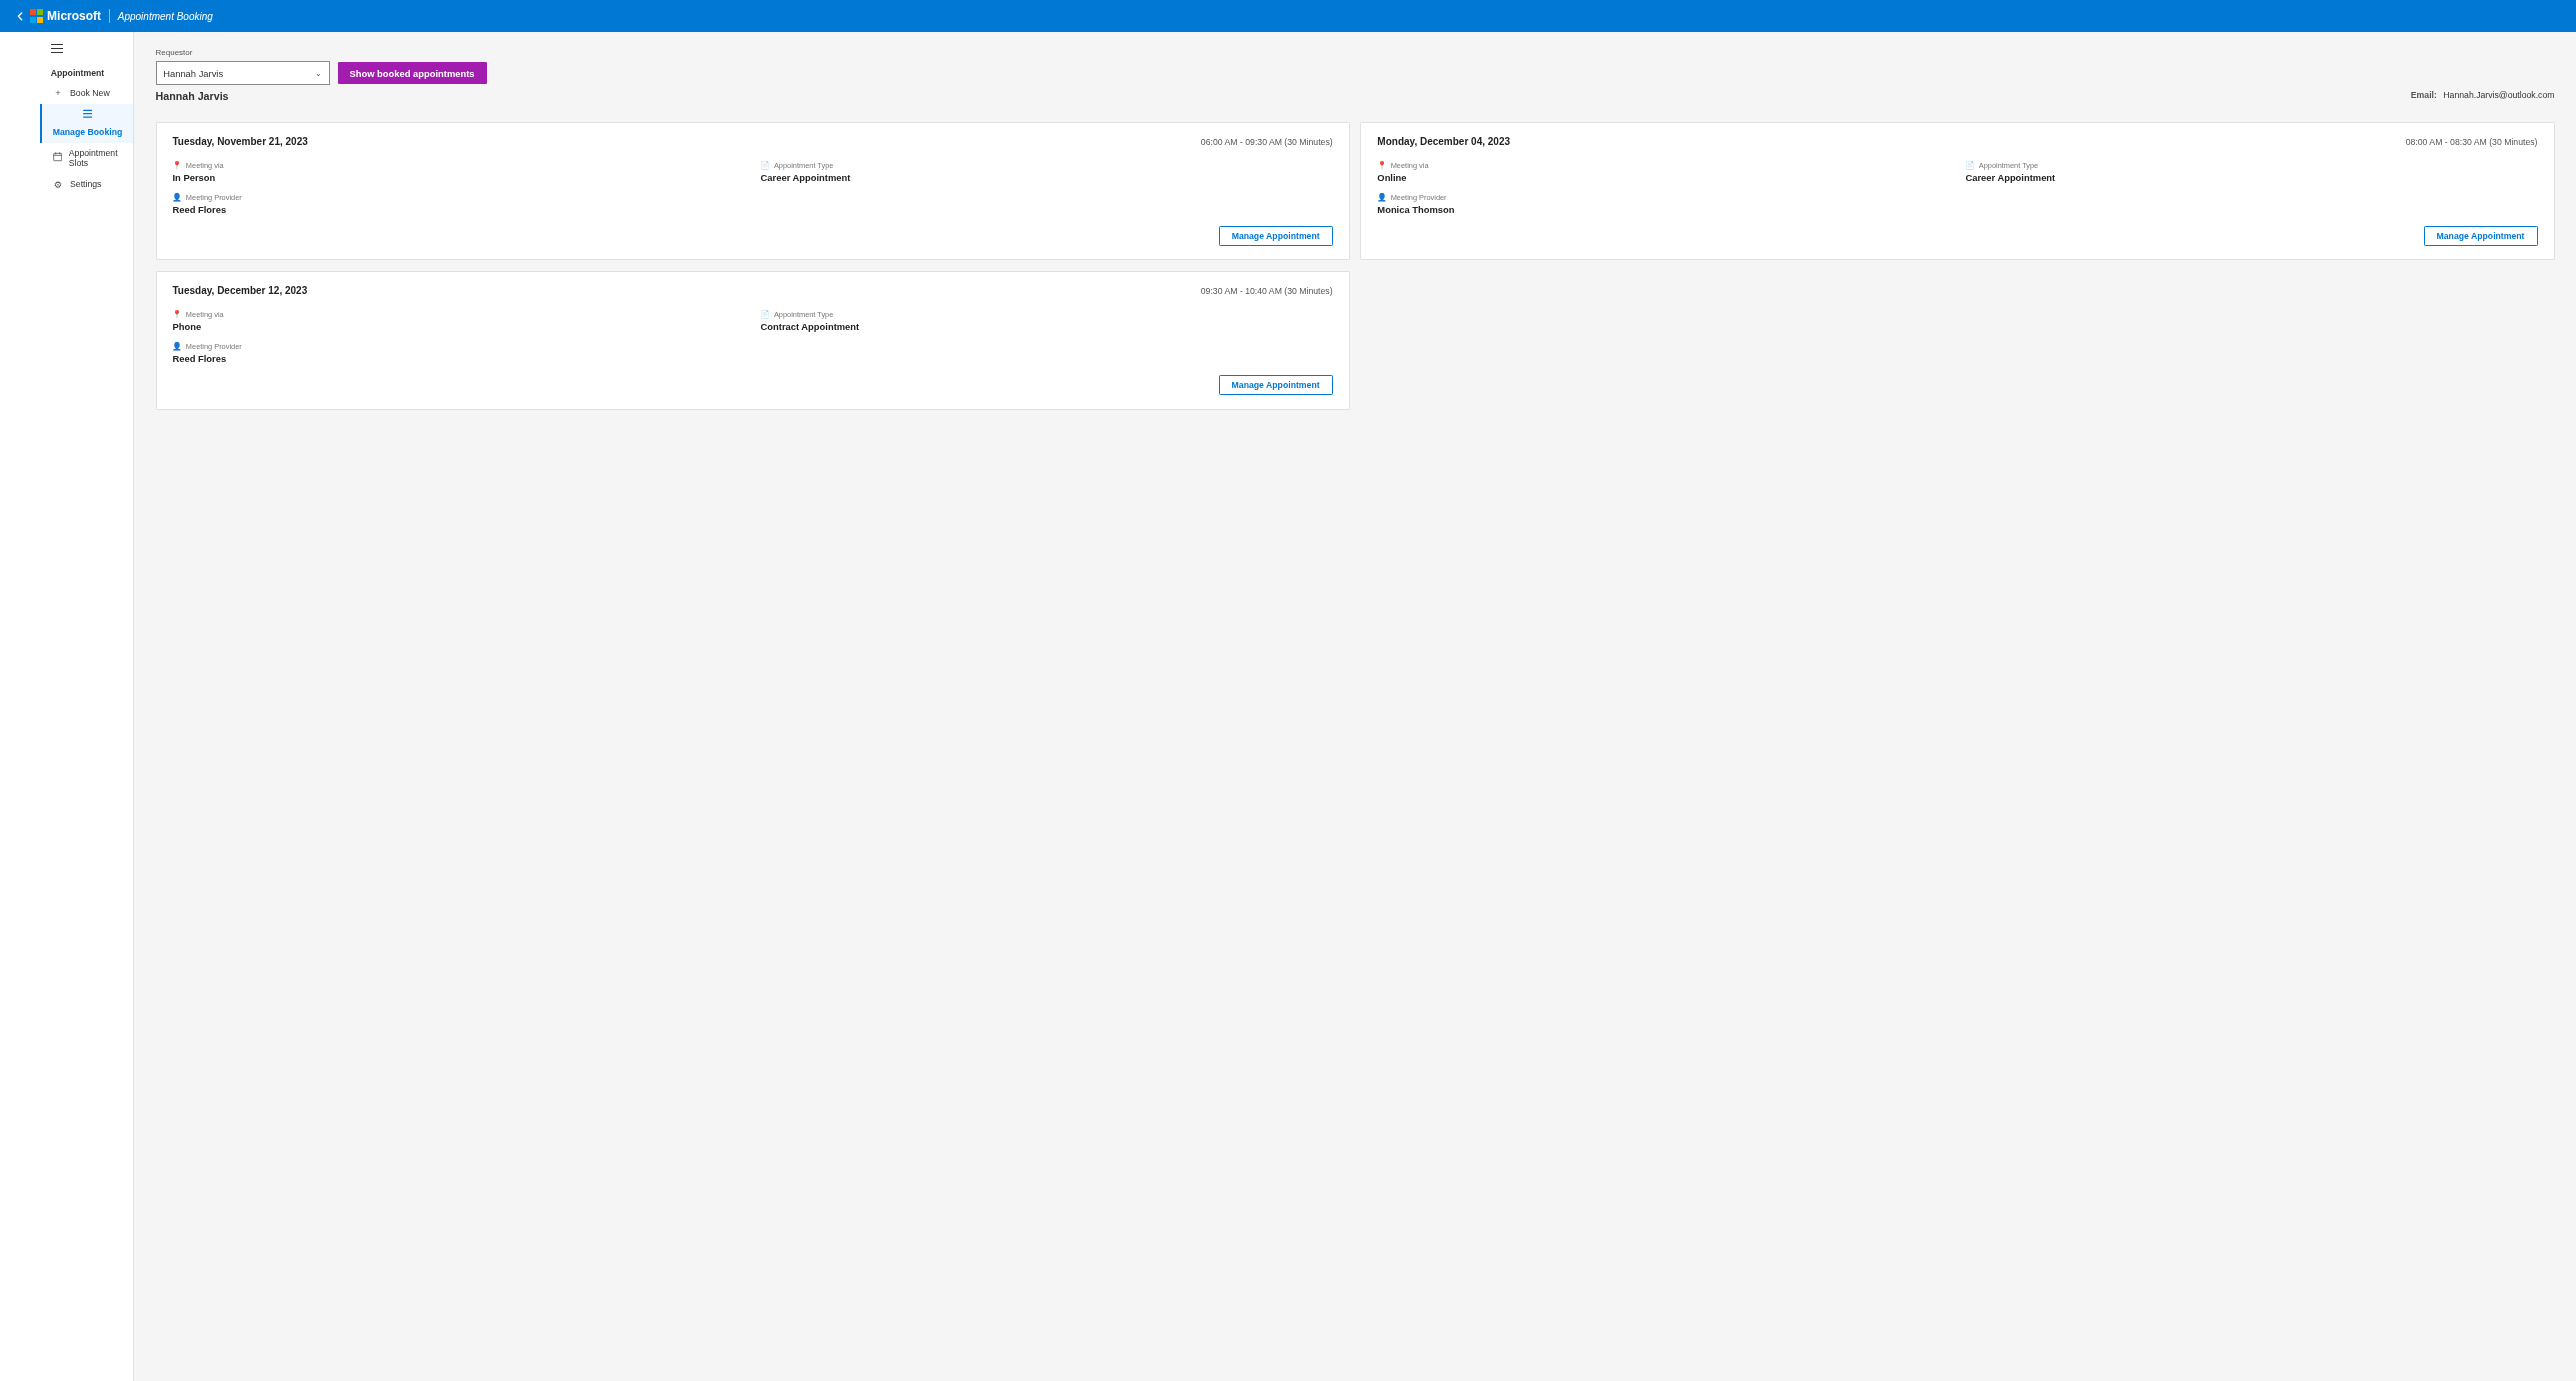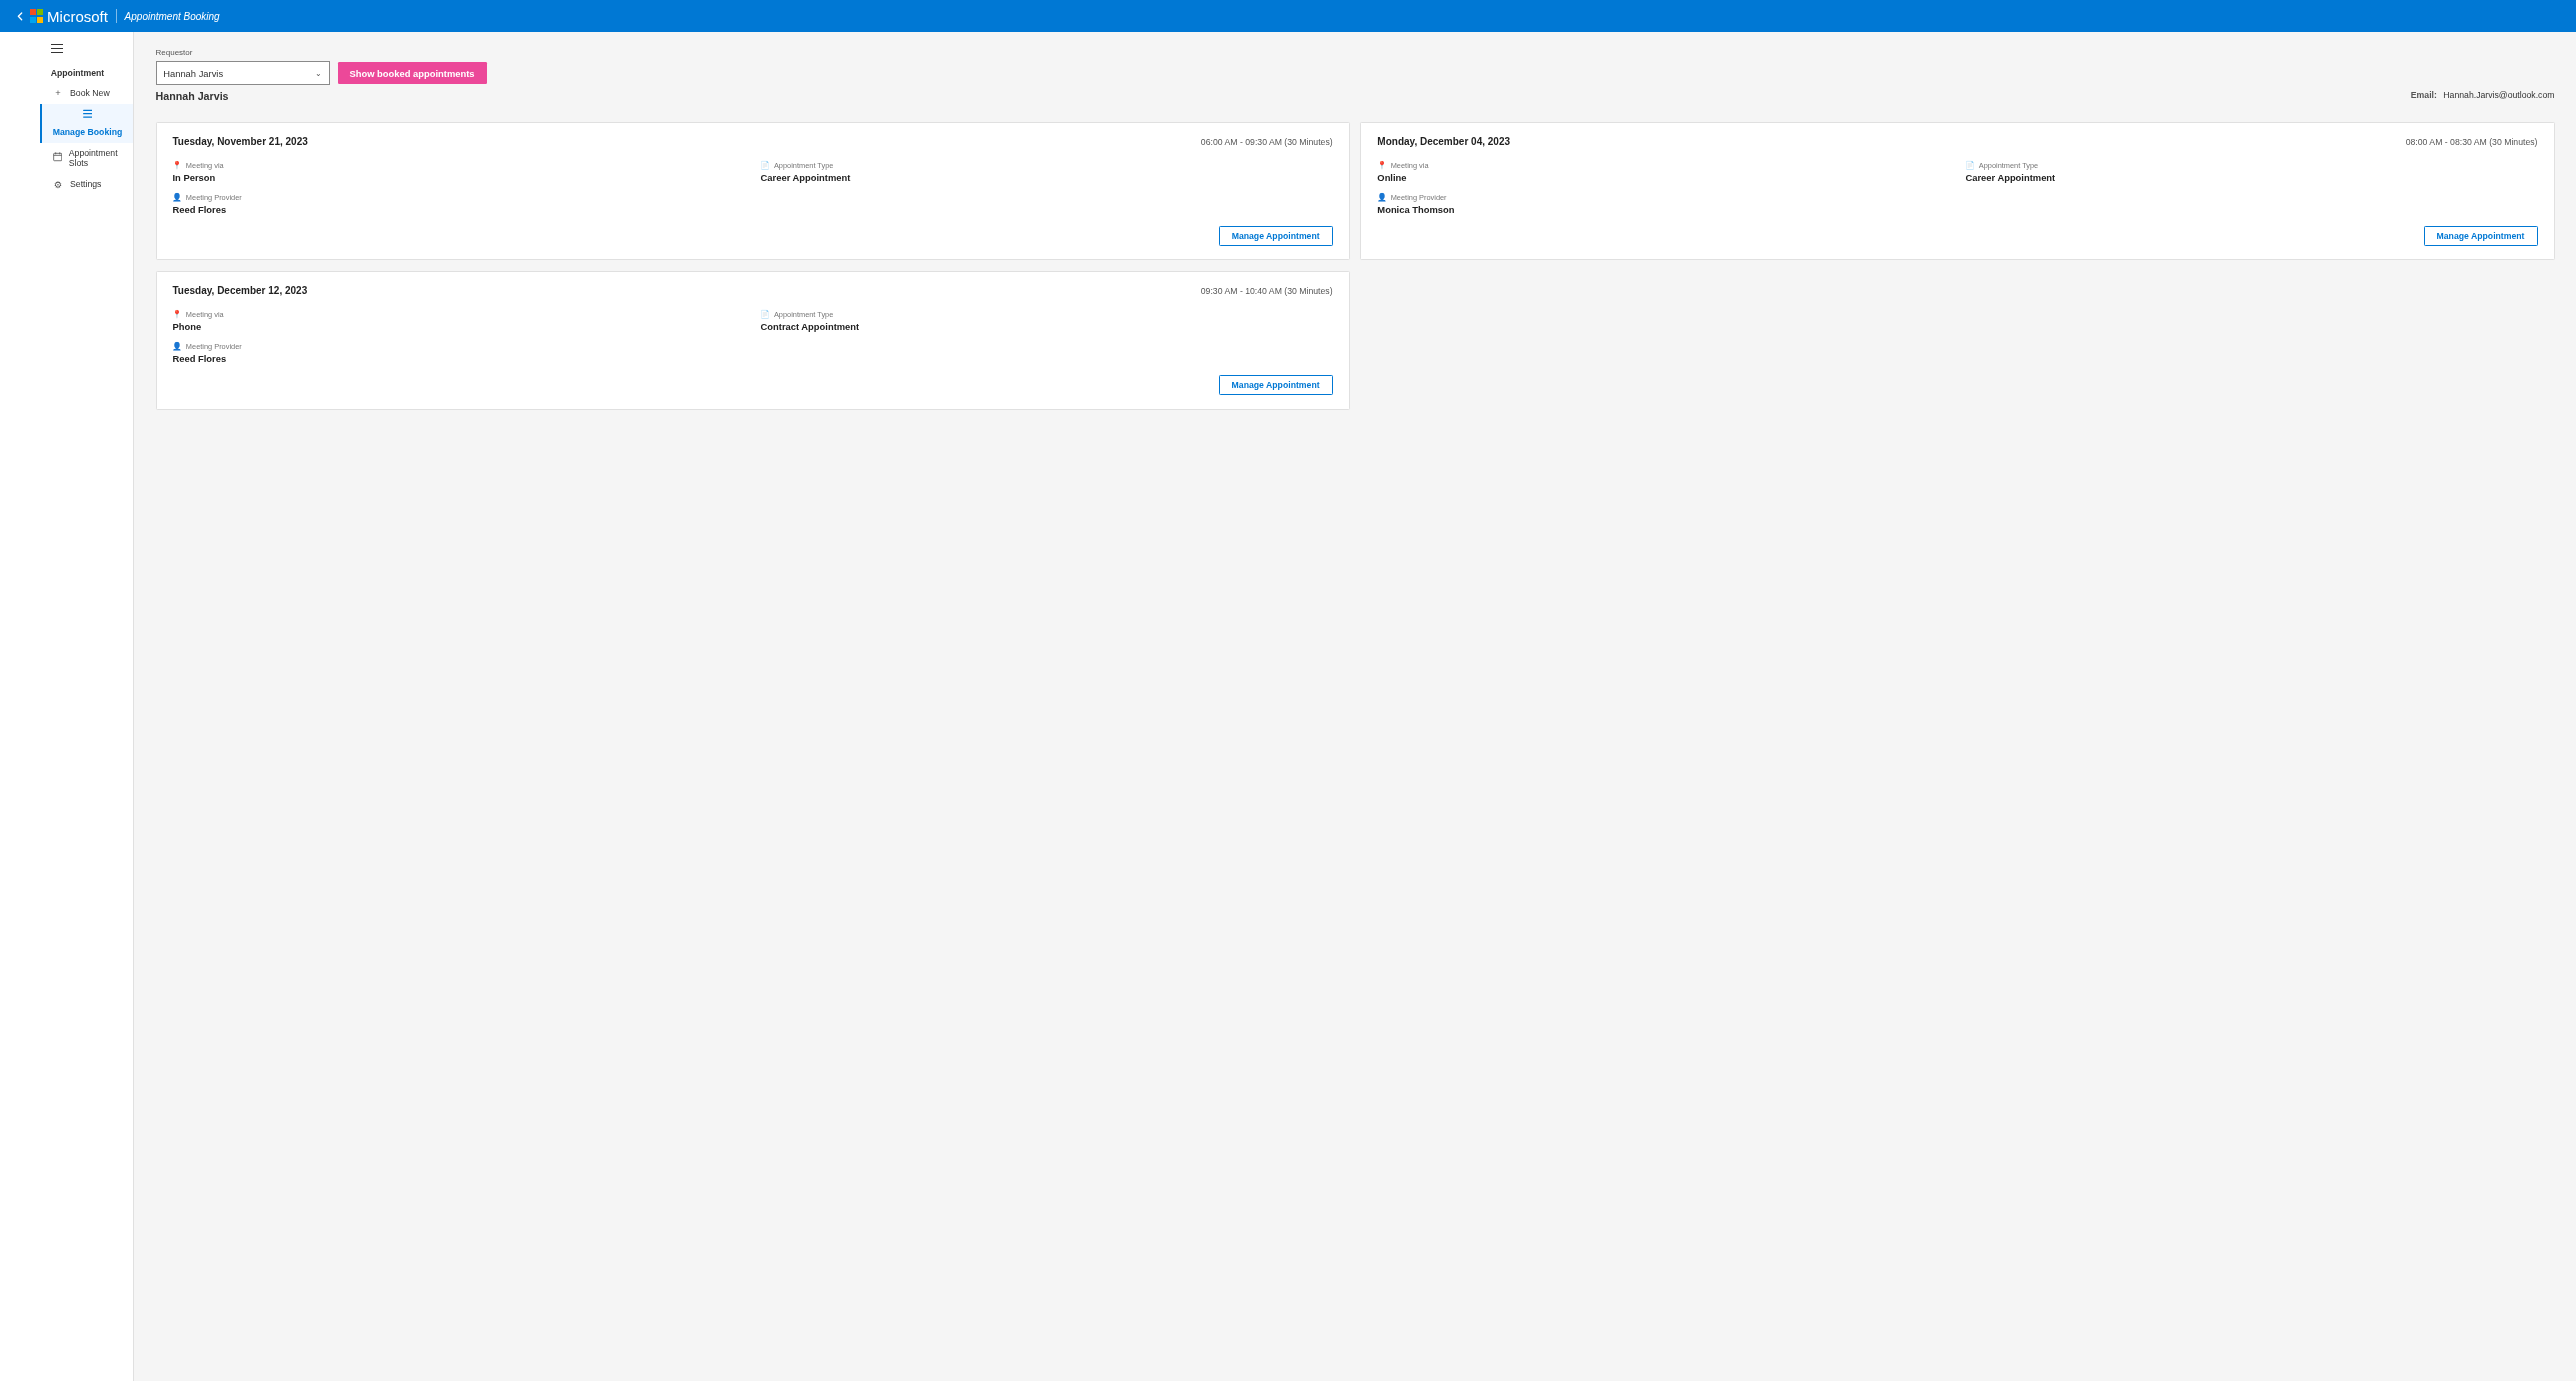--- a/index.html
+++ b/index.html
@@ -111,21 +111,21 @@
       border: 0.7px solid #8a8a8a;
       background: white;
       font-size: 9.4px;
       padding: 0 6.7px;
       display: flex; align-items: center; justify-content: space-between;
       cursor: pointer;
     }
     .requestor-select span { font-size: 9.4px; color: #333; }
     .requestor-select .chevron { font-size: 8px; color: #555; }
     .btn-show {
-      background: #ec4899; color: white;
+      background: #a21caf; color: white;
       border: none; border-radius: 1.3px;
       padding: 5.4px 12px;
       font-size: 9.4px; font-weight: 600;
       cursor: pointer;
     }
     .requester-name {
       font-size: 10.7px; font-weight: 600;
       color: #333; margin-bottom: 5.4px;
     }
     .email-row {
@@ -206,21 +206,21 @@
       <path d="M10 3L5 8l5 5" stroke="white" stroke-width="2" fill="none" stroke-linecap="round" stroke-linejoin="round"></path>
     </svg>
   </div>
   <div class="topbar-logo">
     <div class="ms-squares">
       <div class="ms-sq red"></div>
       <div class="ms-sq green"></div>
       <div class="ms-sq blue"></div>
       <div class="ms-sq yellow"></div>
     </div>
-    <span style="color:white;font-size:15px;font-weight:400;">Microsoft</span>
+    <span style="color:white;font-size:12px;font-weight:700;">Microsoft</span>
   </div>
   <div class="topbar-divider"></div>
   <span class="topbar-appname">Appointment Booking</span>
 </div>
 
 <div class="app-body">
 
   <div class="sidebar">
     <div class="sidebar-hamburger">
       <div class="hamburger-icon">

